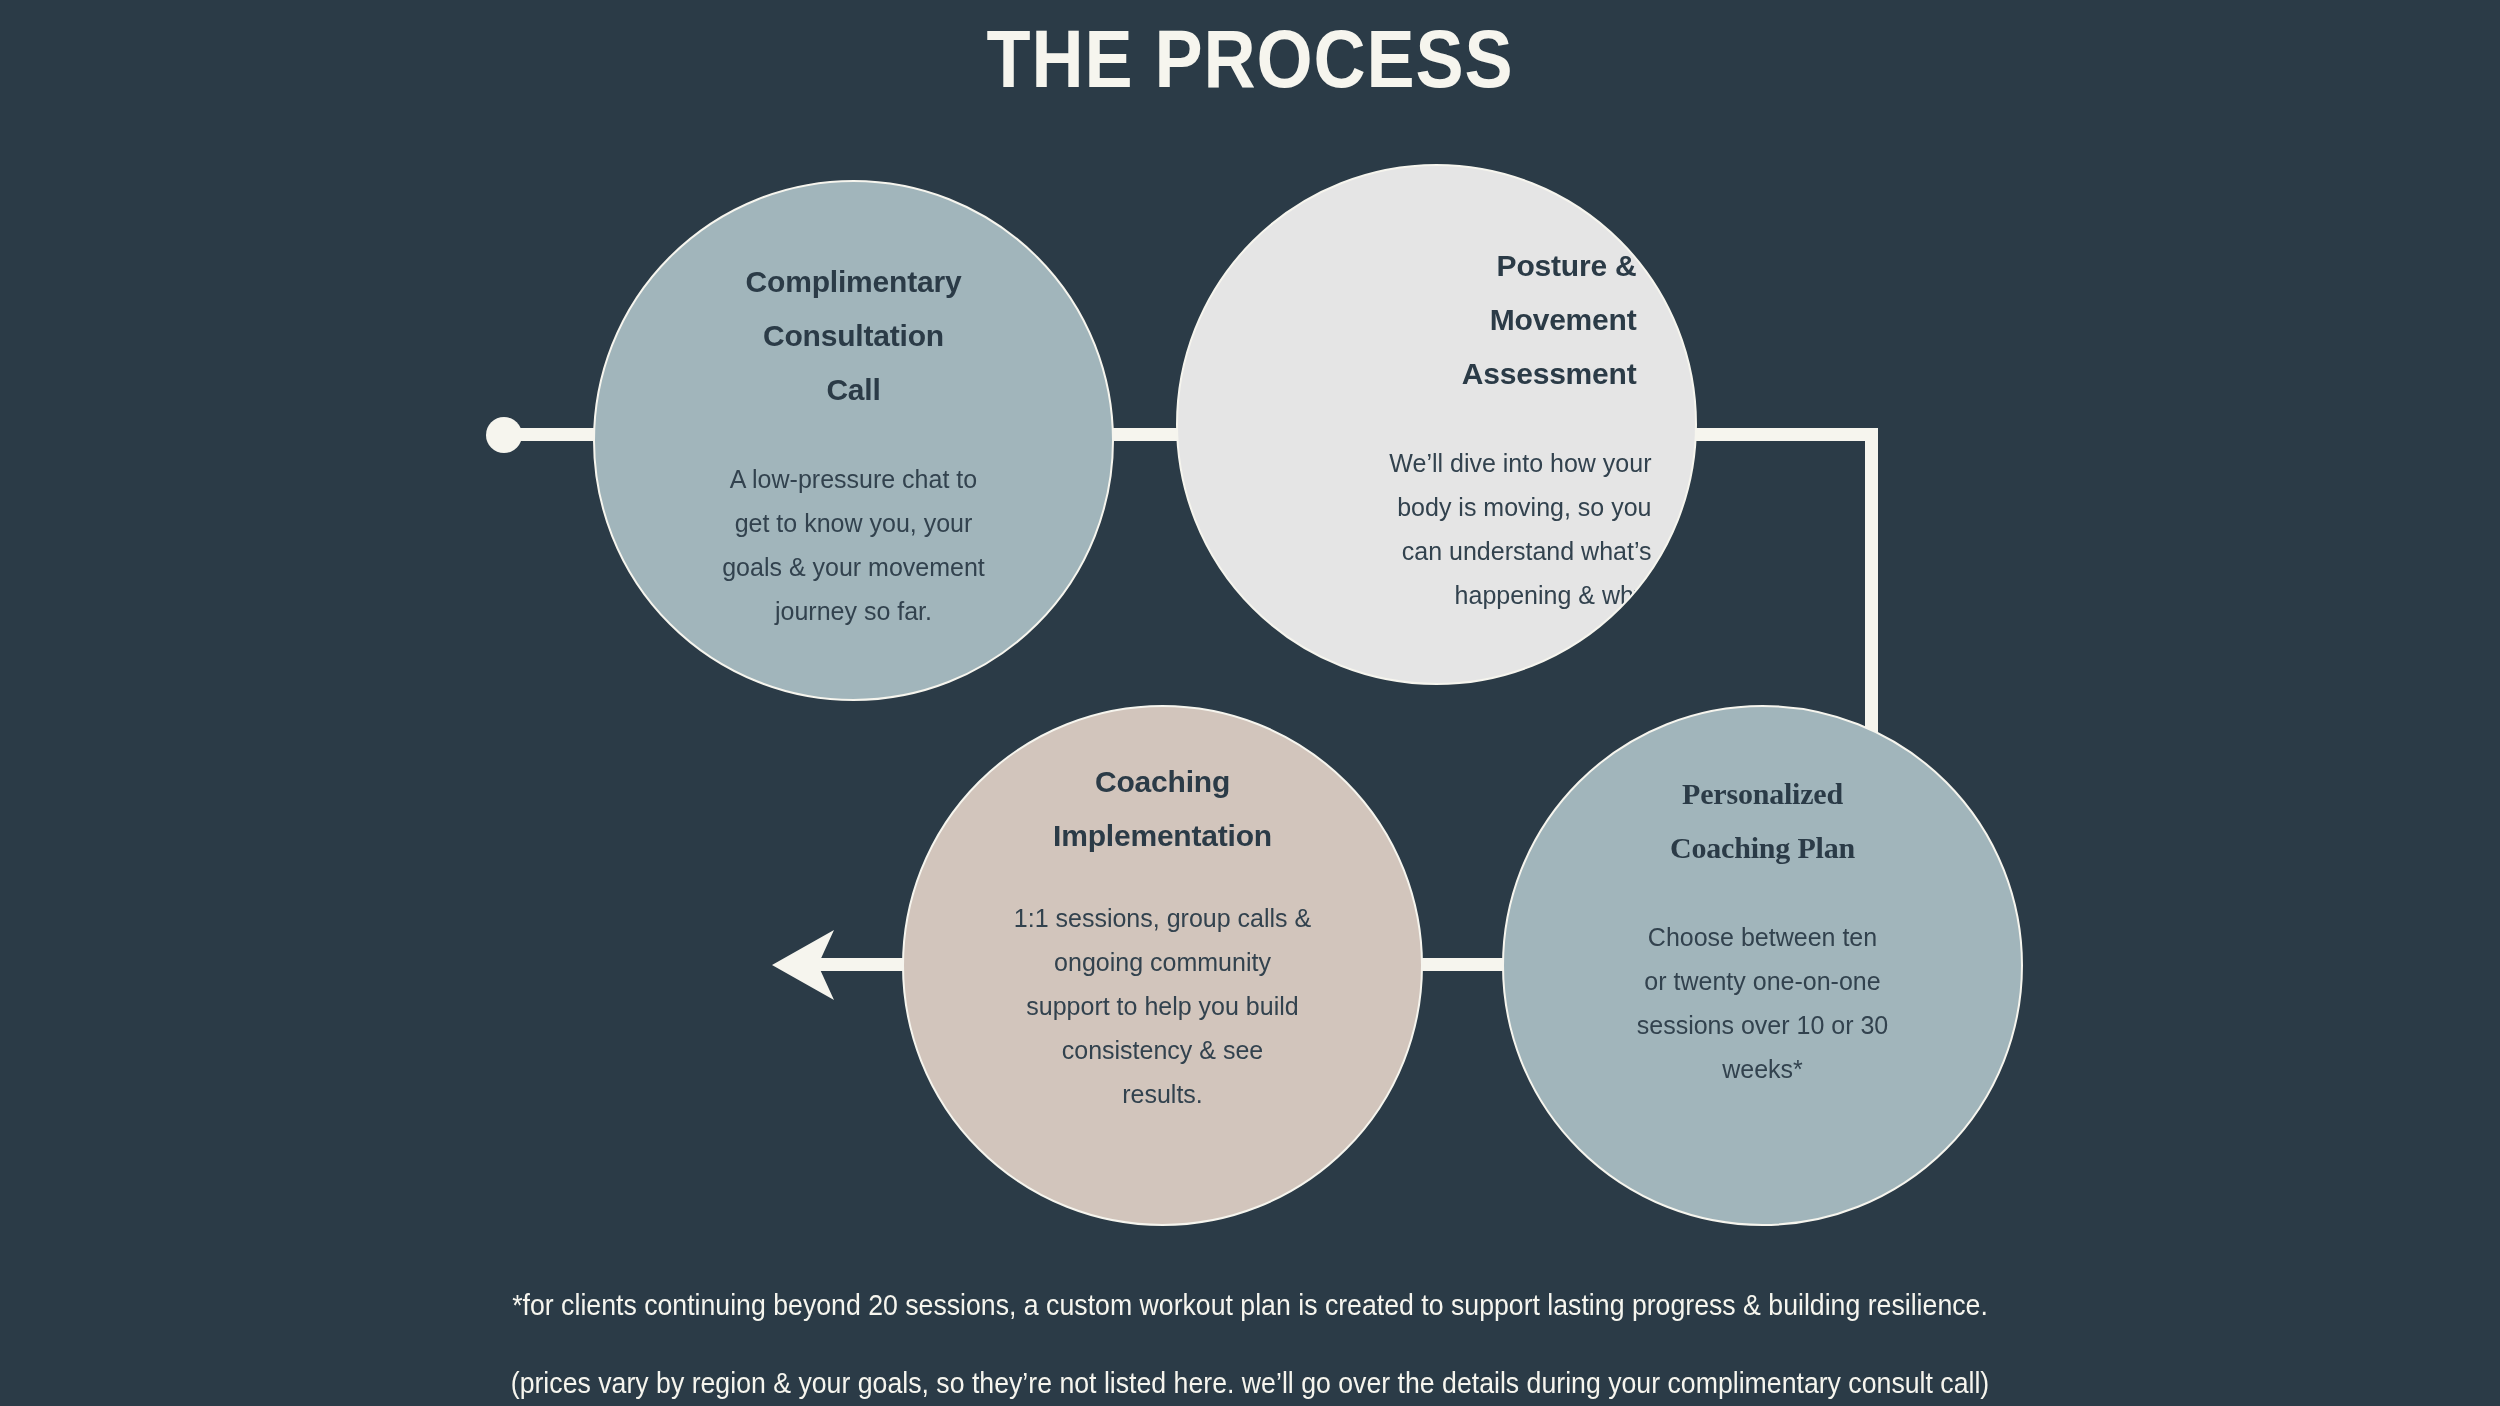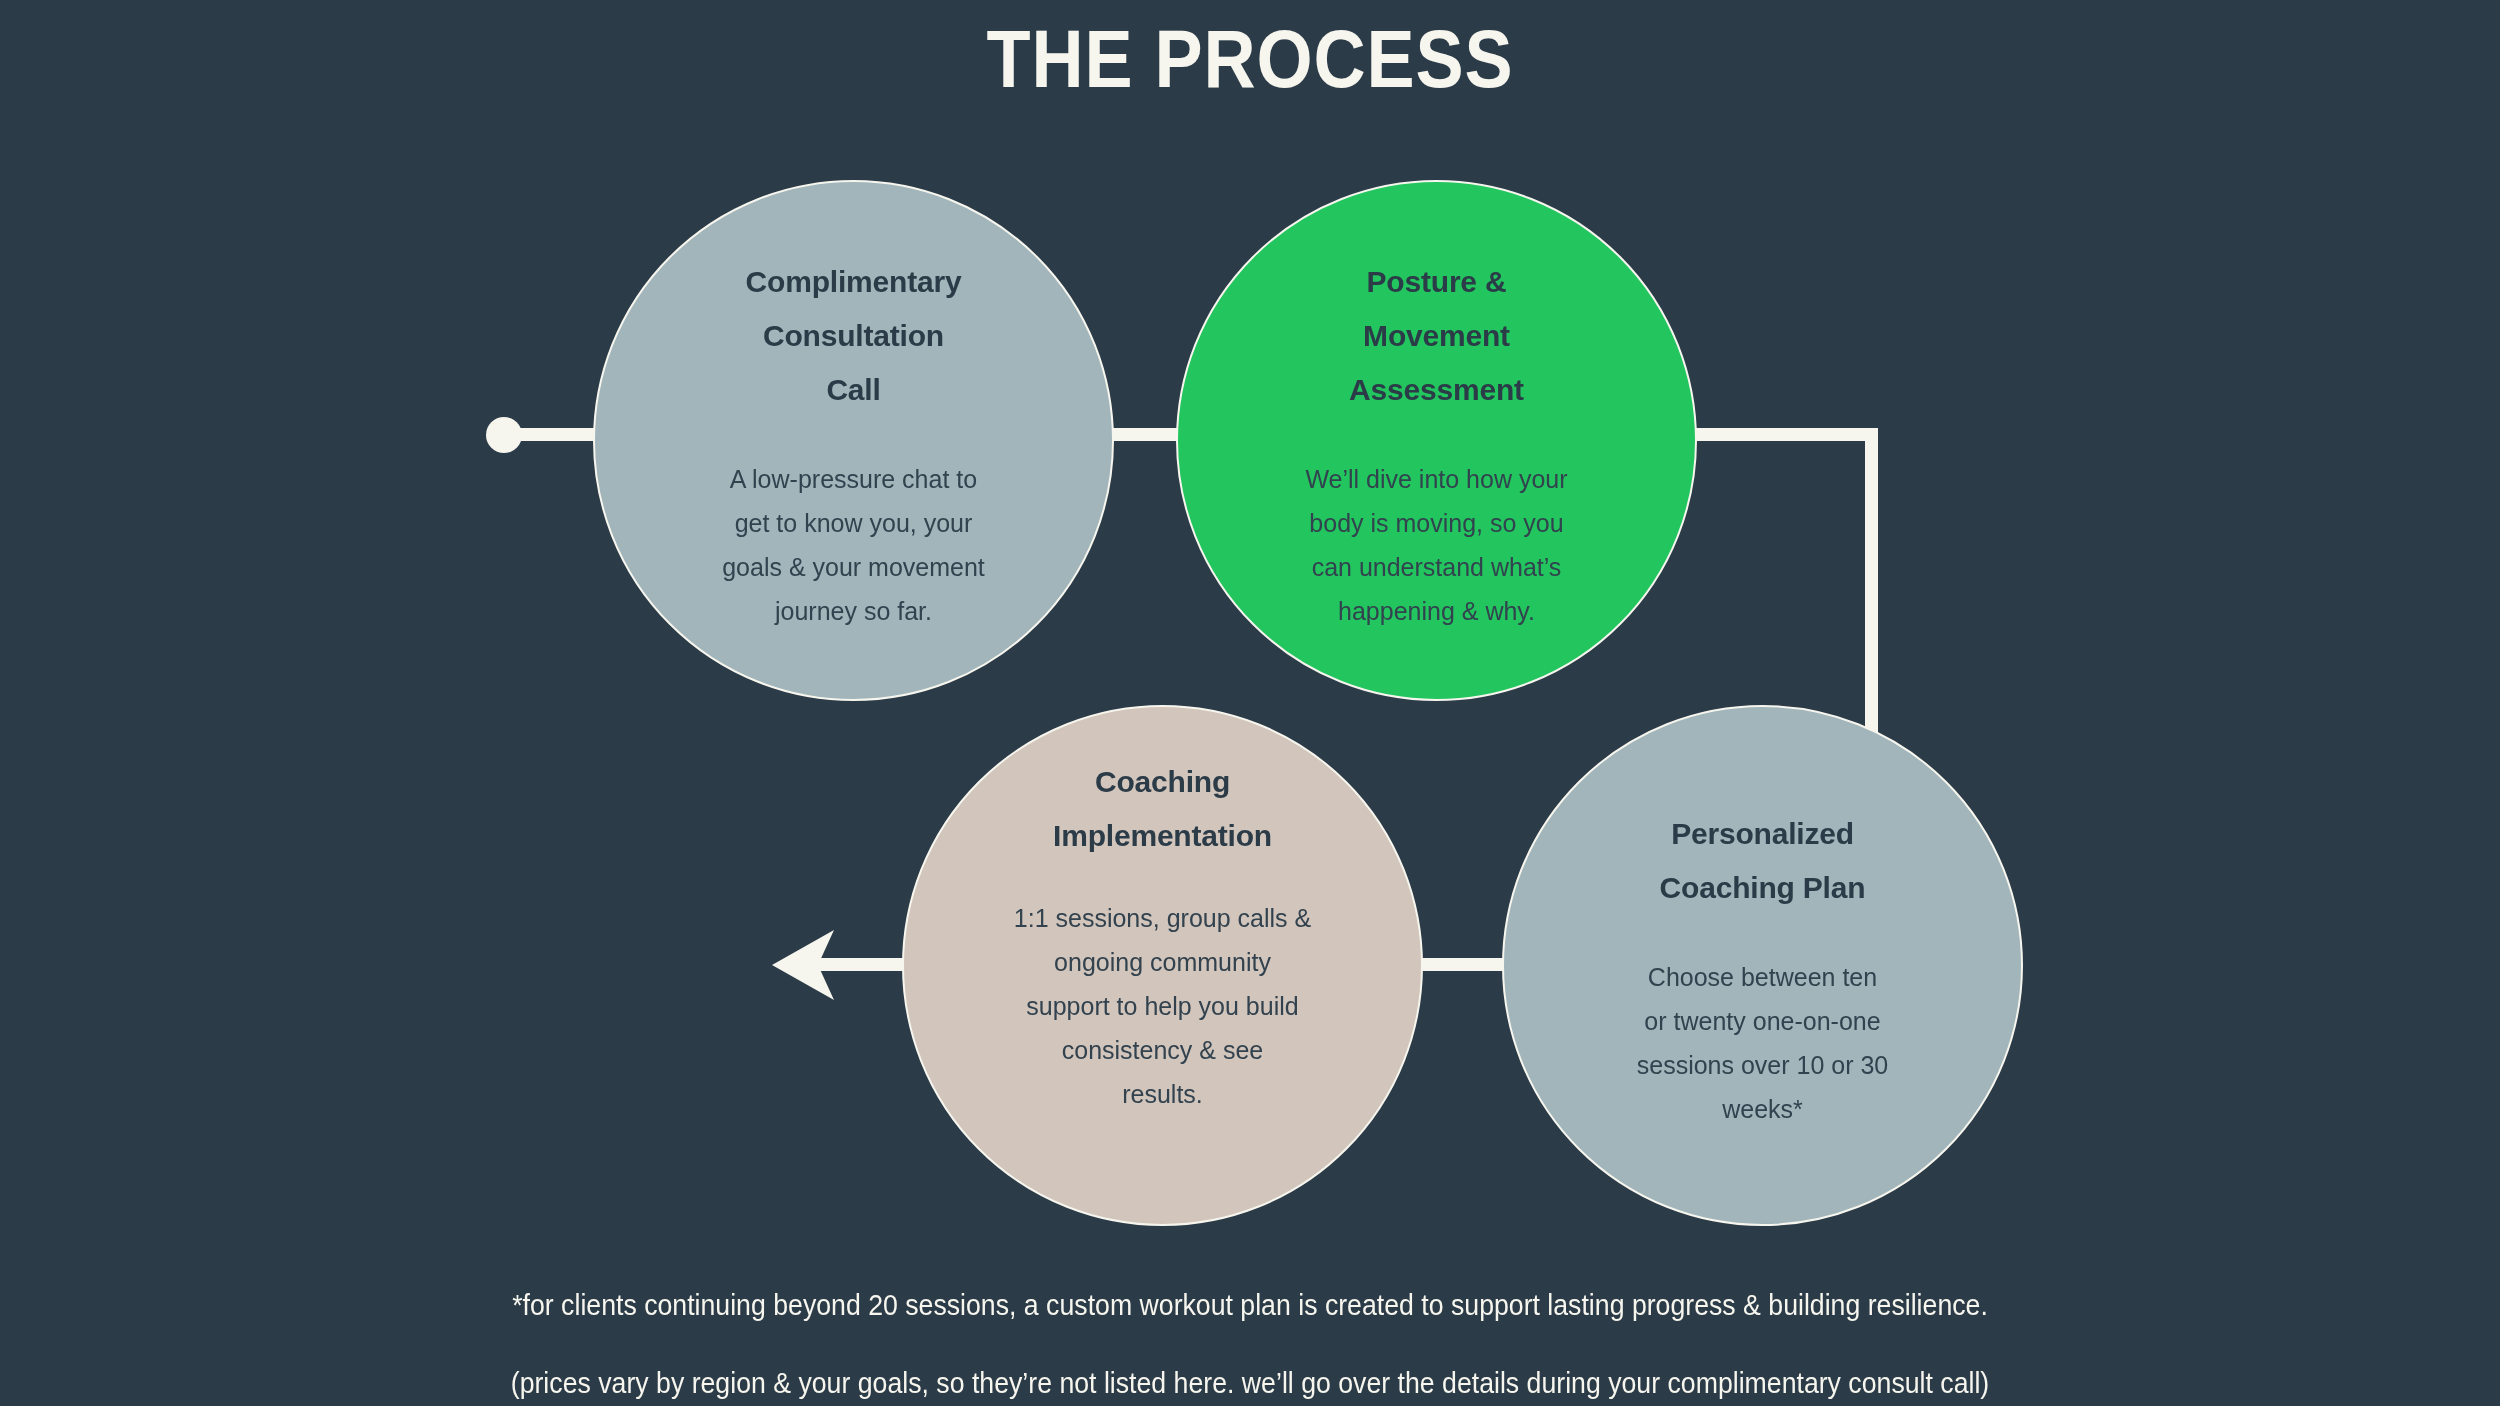--- a/index.html
+++ b/index.html
@@ -138,37 +138,38 @@
     width: 521px;
     height: 521px;
     background: #a1b5bb;
   }
   #node-consultation .node-title { margin-top: 73px; width: 420px; }
   #node-consultation .node-body  { margin-top: 40px; width: 430px; }
 
   
   #node-assessment {
     left: 1176px;
-    top: 180px;
-    width: 521px;
-    height: 521px;
-    background: #22c55e;
+    top: 164px;
+    width: 521px;
+    height: 521px;
+    background: #e5e5e5;
+    text-align: right;
   }
   #node-assessment .node-title { margin-top: 73px; width: 400px; }
   #node-assessment .node-body  { margin-top: 40px; width: 430px; }
 
   
   #node-plan {
     left: 1502px;
     top: 705px;
     width: 521px;
     height: 521px;
     background: #a1b5bb;
   }
-  #node-plan .node-title { margin-top: 100px; width: 430px; }
+  #node-plan .node-title { margin-top: 60px; width: 430px; font-family: Liberation Serif, serif; }
   #node-plan .node-body  { margin-top: 40px; width: 420px; }
 
   
   #node-implementation {
     left: 902px;
     top: 705px;
     width: 521px;
     height: 521px;
     background: #d2c5bc;
   }

